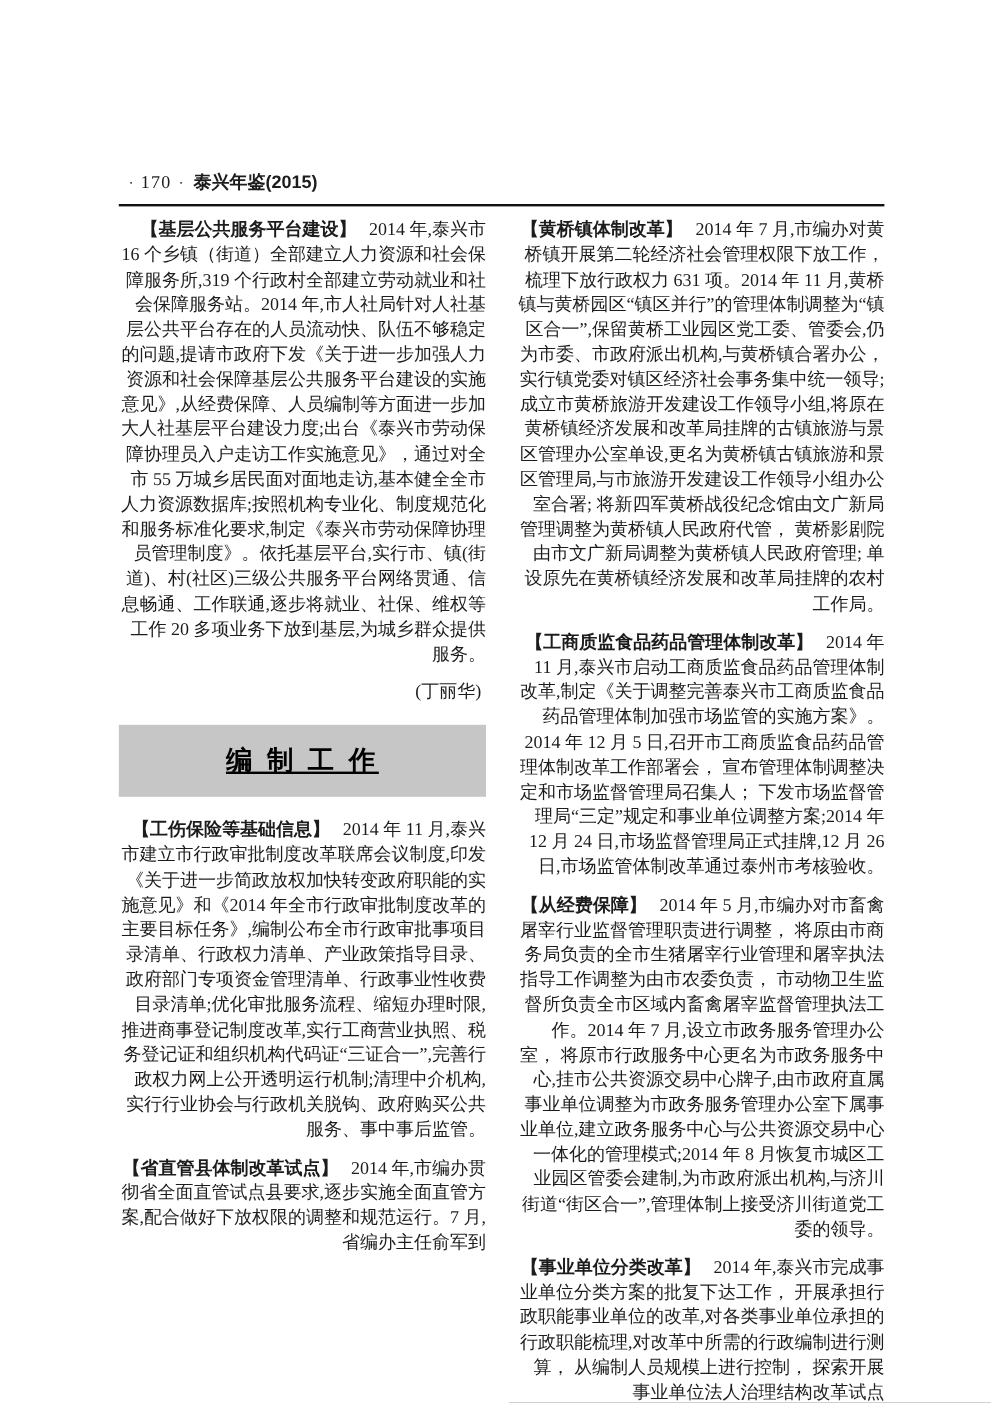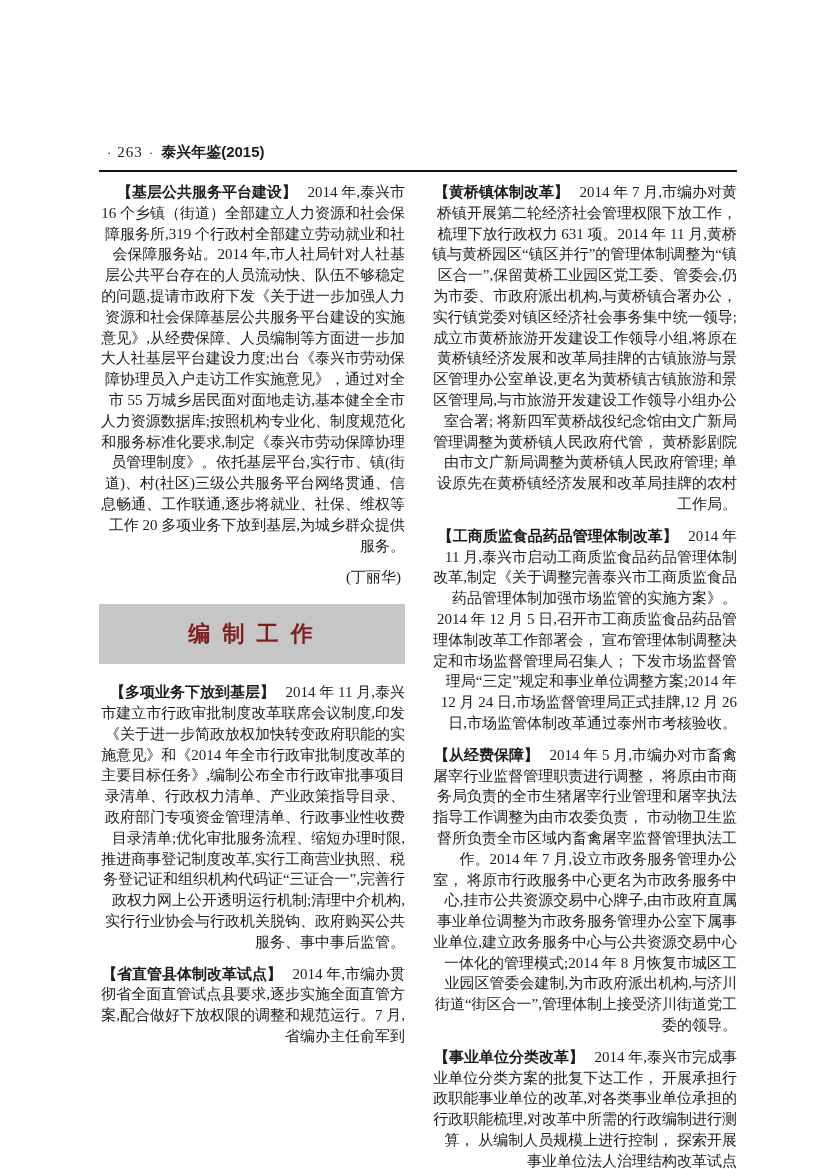--- a/index.html
+++ b/index.html
@@ -56,50 +56,51 @@
   .banner{
     height:60px;
     background:#c6c6c6;
     display:flex;
     align-items:center;
     justify-content:center;
     font-size:22px;
     font-weight:bold;
     font-family:"Liberation Sans","DejaVu Sans",sans-serif;
     letter-spacing:3px;
-    color:#7f1d1d;
+    color:#000000;
     margin:16px 0 18px 0;
+    text-decoration:underline;
   }
 </style>
 </head>
 <body>
 
 <div class="page">
   <div class="content">
 
     <div class="running-head">
       <span class="dot">·</span>
-      <span class="pageno">263</span>
+      <span class="pageno">170</span>
       <span class="dot">·</span>
       <span class="booktitle">泰兴年鉴(2015)</span>
     </div>
     <hr class="head-rule">
 
     <div class="columns">
 
       <div class="col">
 
         <p><span class="sec-hd">【基层公共服务平台建设】</span><span>2014 年,泰兴市 16 个乡镇（街道）全部建立人力资源和社会保障服务所,319 个行政村全部建立劳动就业和社会保障服务站。2014 年,市人社局针对人社基层公共平台存在的人员流动快、队伍不够稳定的问题,提请市政府下发《关于进一步加强人力资源和社会保障基层公共服务平台建设的实施意见》,从经费保障、人员编制等方面进一步加大人社基层平台建设力度;出台《泰兴市劳动保障协理员入户走访工作实施意见》，通过对全市 55 万城乡居民面对面地走访,基本健全全市人力资源数据库;按照机构专业化、制度规范化和服务标准化要求,制定《泰兴市劳动保障协理员管理制度》。依托基层平台,实行市、镇(街道)、村(社区)三级公共服务平台网络贯通、信息畅通、工作联通,逐步将就业、社保、维权等工作 20 多项业务下放到基层,为城乡群众提供服务。</span></p>
 
         <p class="byline">(丁丽华)</p>
 
         <div class="banner">编 制 工 作</div>
 
 
-        <p><span class="sec-hd">【多项业务下放到基层】</span><span>2014 年 11 月,泰兴市建立市行政审批制度改革联席会议制度,印发《关于进一步简政放权加快转变政府职能的实施意见》和《2014 年全市行政审批制度改革的主要目标任务》,编制公布全市行政审批事项目录清单、行政权力清单、产业政策指导目录、政府部门专项资金管理清单、行政事业性收费目录清单;优化审批服务流程、缩短办理时限,推进商事登记制度改革,实行工商营业执照、税务登记证和组织机构代码证“三证合一”,完善行政权力网上公开透明运行机制;清理中介机构,实行行业协会与行政机关脱钩、政府购买公共服务、事中事后监管。</span></p>
+        <p><span class="sec-hd">【工伤保险等基础信息】</span><span>2014 年 11 月,泰兴市建立市行政审批制度改革联席会议制度,印发《关于进一步简政放权加快转变政府职能的实施意见》和《2014 年全市行政审批制度改革的主要目标任务》,编制公布全市行政审批事项目录清单、行政权力清单、产业政策指导目录、政府部门专项资金管理清单、行政事业性收费目录清单;优化审批服务流程、缩短办理时限,推进商事登记制度改革,实行工商营业执照、税务登记证和组织机构代码证“三证合一”,完善行政权力网上公开透明运行机制;清理中介机构,实行行业协会与行政机关脱钩、政府购买公共服务、事中事后监管。</span></p>
 
         <p><span class="sec-hd">【省直管县体制改革试点】</span><span>2014 年,市编办贯彻省全面直管试点县要求,逐步实施全面直管方案,配合做好下放权限的调整和规范运行。7 月,省编办主任俞军到</span></p>
       </div>
 
       <div class="col">
 
         <p><span class="sec-hd">【黄桥镇体制改革】</span><span>2014 年 7 月,市编办对黄桥镇开展第二轮经济社会管理权限下放工作， 梳理下放行政权力 631 项。2014 年 11 月,黄桥镇与黄桥园区“镇区并行”的管理体制调整为“镇区合一”,保留黄桥工业园区党工委、管委会,仍为市委、市政府派出机构,与黄桥镇合署办公， 实行镇党委对镇区经济社会事务集中统一领导;成立市黄桥旅游开发建设工作领导小组,将原在黄桥镇经济发展和改革局挂牌的古镇旅游与景区管理办公室单设,更名为黄桥镇古镇旅游和景区管理局,与市旅游开发建设工作领导小组办公室合署; 将新四军黄桥战役纪念馆由文广新局管理调整为黄桥镇人民政府代管， 黄桥影剧院由市文广新局调整为黄桥镇人民政府管理; 单设原先在黄桥镇经济发展和改革局挂牌的农村工作局。</span></p>
 
         <p><span class="sec-hd">【工商质监食品药品管理体制改革】</span><span>2014 年 11 月,泰兴市启动工商质监食品药品管理体制改革,制定《关于调整完善泰兴市工商质监食品药品管理体制加强市场监管的实施方案》。2014 年 12 月 5 日,召开市工商质监食品药品管理体制改革工作部署会， 宣布管理体制调整决定和市场监督管理局召集人； 下发市场监督管理局“三定”规定和事业单位调整方案;2014 年 12 月 24 日,市场监督管理局正式挂牌,12 月 26 日,市场监管体制改革通过泰州市考核验收。</span></p>
 

